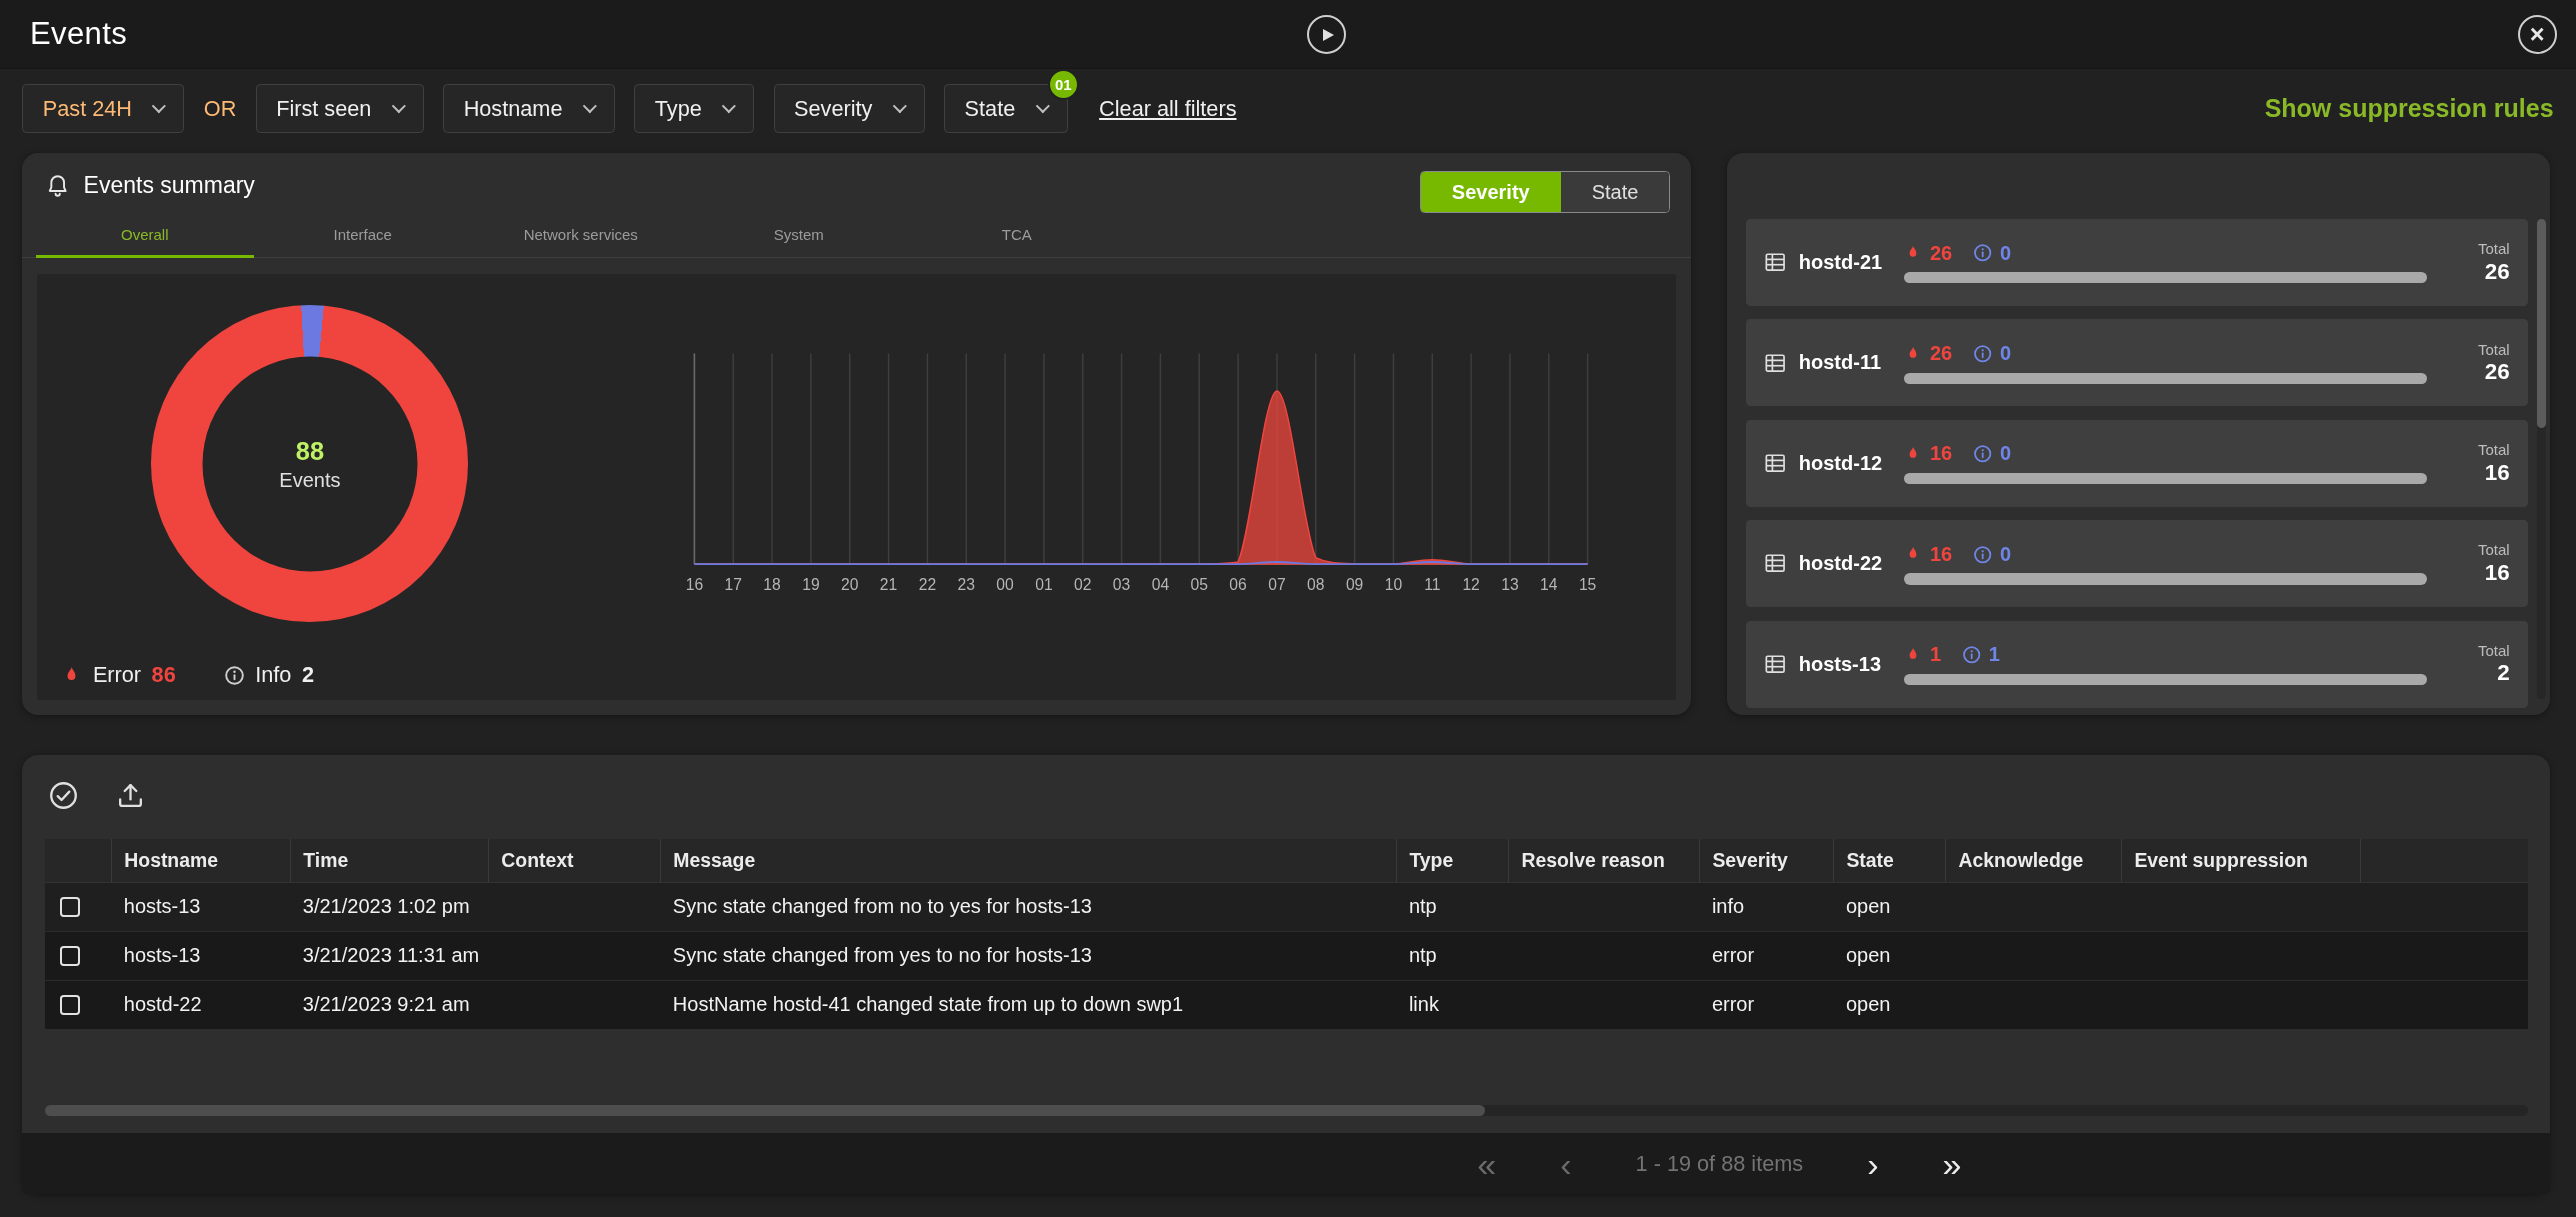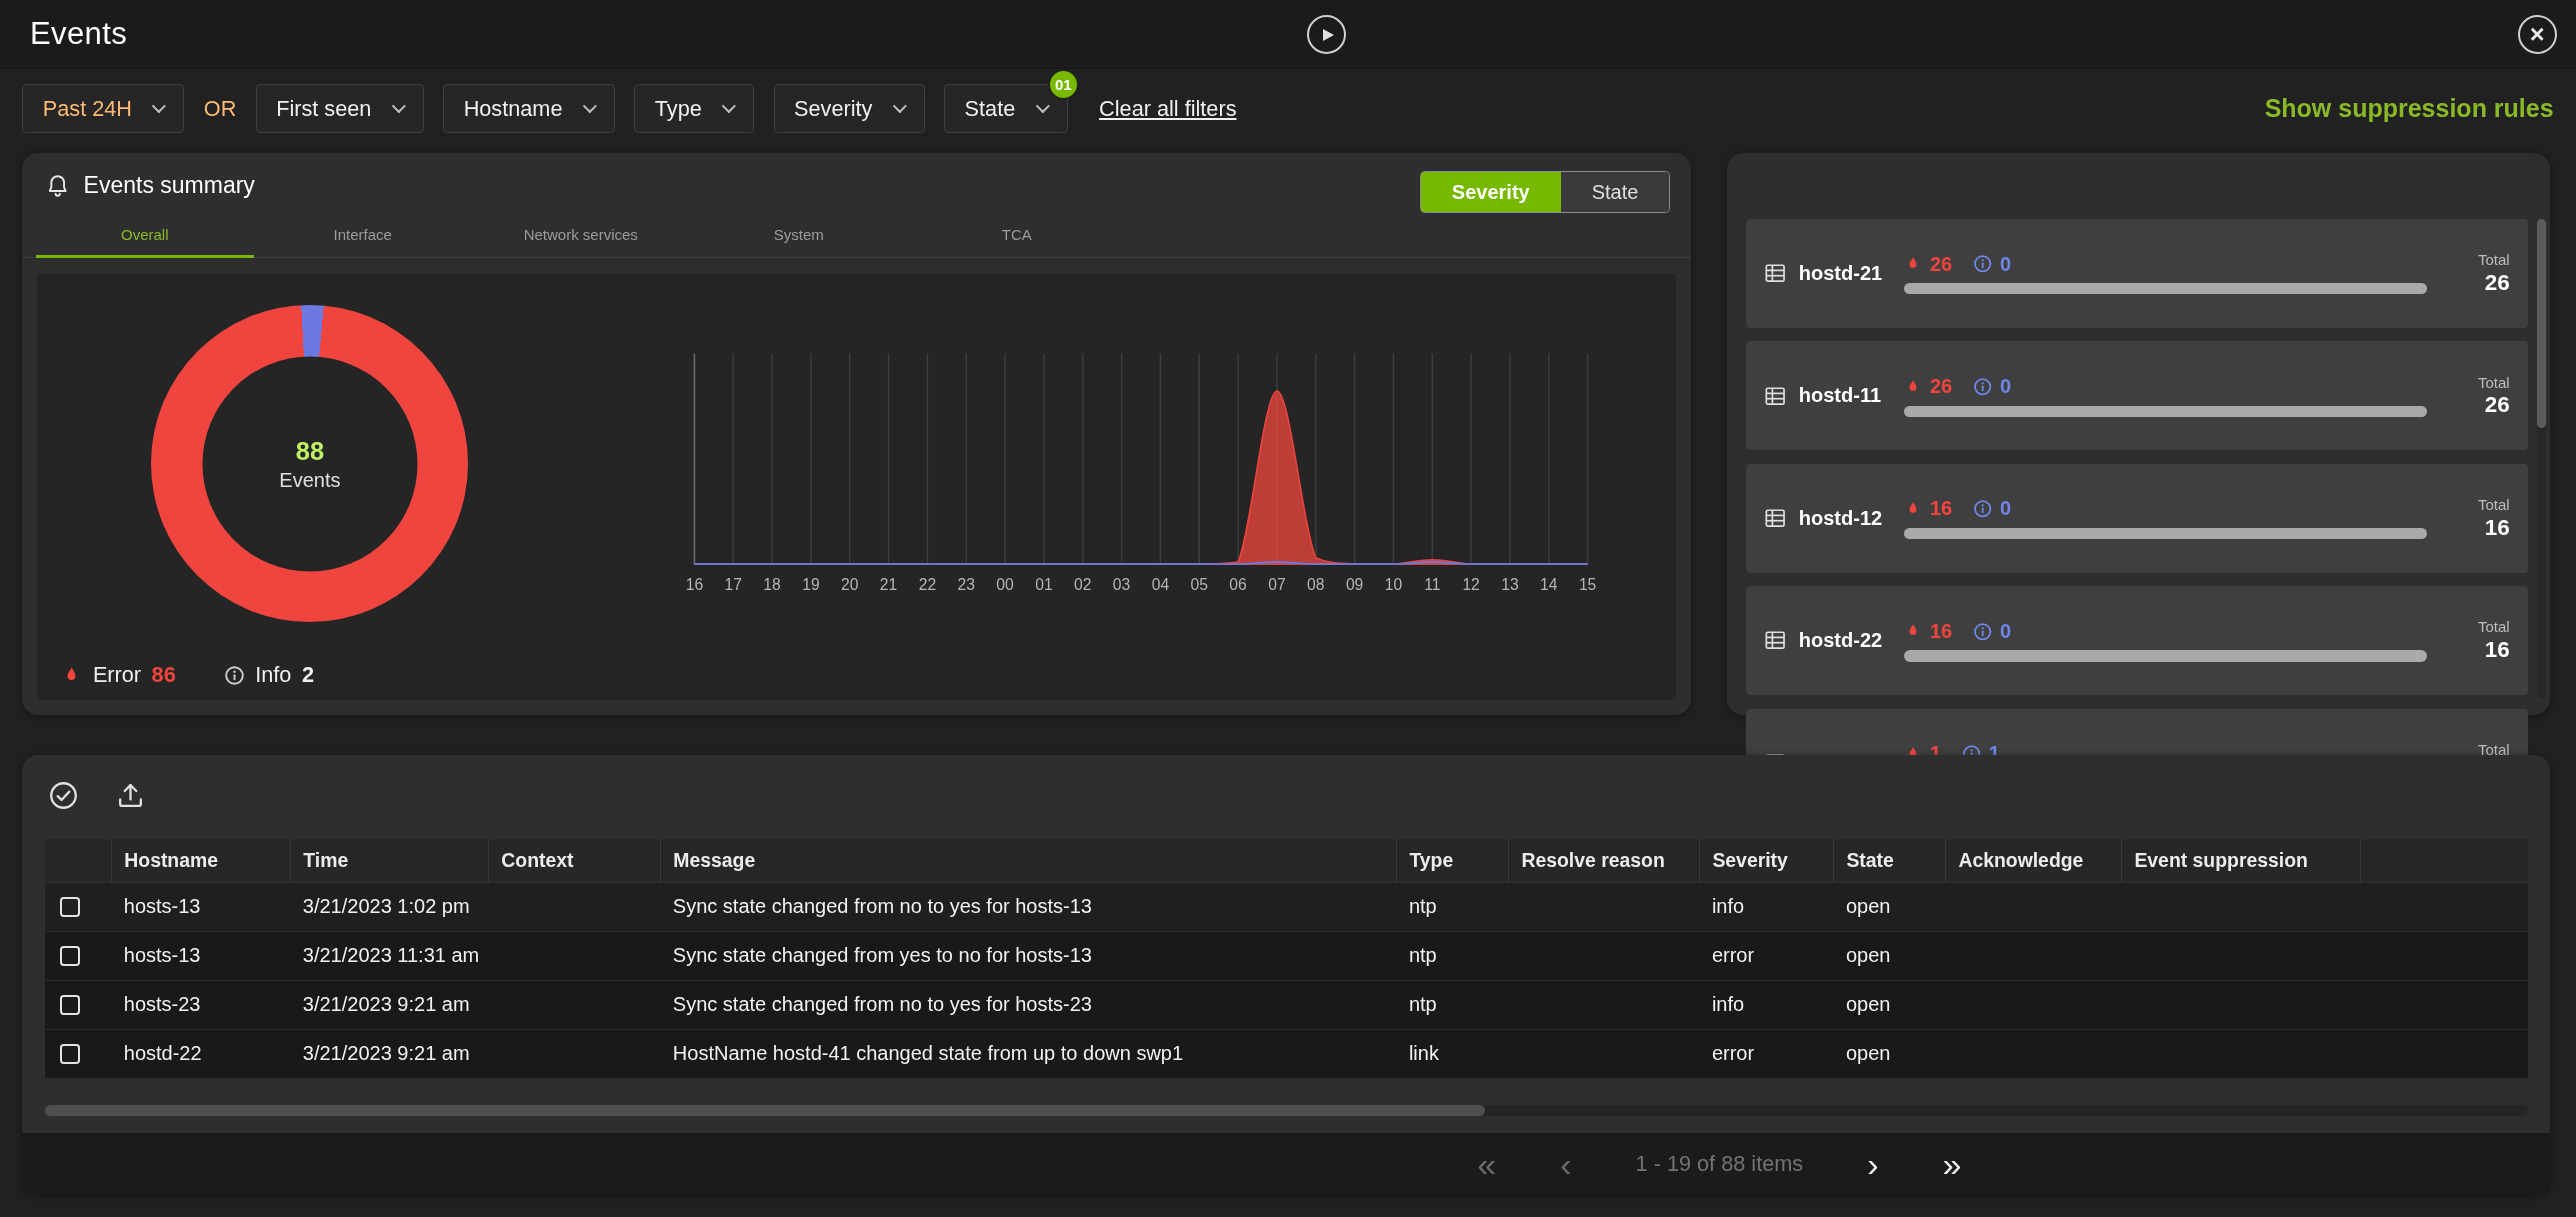--- a/index.html
+++ b/index.html
@@ -59,21 +59,21 @@
   .timeline { position:absolute; left:635px; top:66px; width:941px; height:266px; }
 
   .legend { position:absolute; left:24px; bottom:12px; display:flex; gap:48px; align-items:center; }
   .leg-item { display:flex; align-items:center; gap:10.5px; font-size:21.7px; color:#f0f0f0; }
   .leg-item .num { font-weight:700; }
   .num.err { color:#f0453e; }
   .leg-info-icon { color:#cfcfcf; }
 
   
   .device-list { position:absolute; left:19.4px; right:22.4px; top:66px; display:flex; flex-direction:column; gap:13.4px; }
-  .device { background:#3f3f3f; border-radius:4.5px; height:109px; display:flex; align-items:center; padding:0 18px; cursor:pointer; }
+  .device { background:#3f3f3f; border-radius:4.5px; height:87px; display:flex; align-items:center; padding:0 18px; cursor:pointer; }
   .dev-left { display:flex; align-items:center; gap:12px; width:140px; flex:none; }
   .dev-name { font-size:20px; font-weight:700; color:#fff; white-space:nowrap; }
   .dev-mid { flex:1; display:flex; flex-direction:column; justify-content:center; gap:7.5px; }
   .dev-counts { display:flex; align-items:center; gap:7.5px; font-size:20px; font-weight:700; }
   .err-count { color:#f0453e; margin-right:13.4px; }
   .info-count { color:#6f86e8; }
   .dev-bar { height:11.2px; background:#a9a9a9; border-radius:6px; }
   .dev-total { width:69px; flex:none; display:flex; flex-direction:column; align-items:flex-end; justify-content:center; gap:1.5px; margin-left:13.4px; }
   .total-label { font-size:15px; color:#bdbdbd; }
   .total-num { font-size:22.4px; font-weight:700; color:#fff; }
@@ -497,36 +497,20 @@
           <td>error</td>
           <td>open</td>
           <td></td>
           <td></td>
           <td></td>
         </tr>
         <tr>
           <td class="cb-cell">
               <div class="cb"></div>
             </td>
-          <td>hosts-23</td>
-          <td>3/21/2023 9:21 am</td>
-          <td></td>
-          <td>Sync state changed from no to yes for hosts-23</td>
-          <td>ntp</td>
-          <td></td>
-          <td>info</td>
-          <td>open</td>
-          <td></td>
-          <td></td>
-          <td></td>
-        </tr>
-        <tr>
-          <td class="cb-cell">
-              <div class="cb"></div>
-            </td>
           <td>hostd-22</td>
           <td>3/21/2023 9:21 am</td>
           <td></td>
           <td>HostName hostd-41 changed state from up to down swp1</td>
           <td>link</td>
           <td></td>
           <td>error</td>
           <td>open</td>
           <td></td>
           <td></td>

